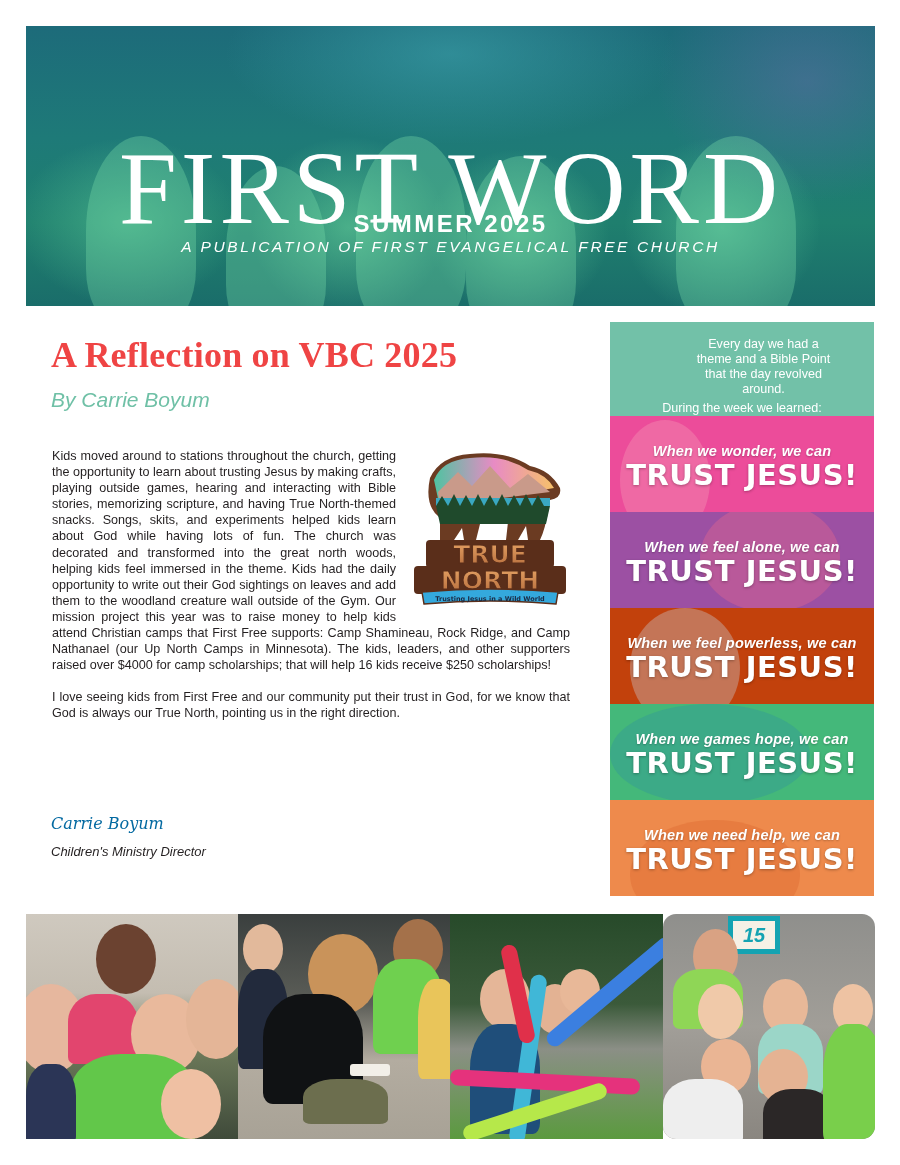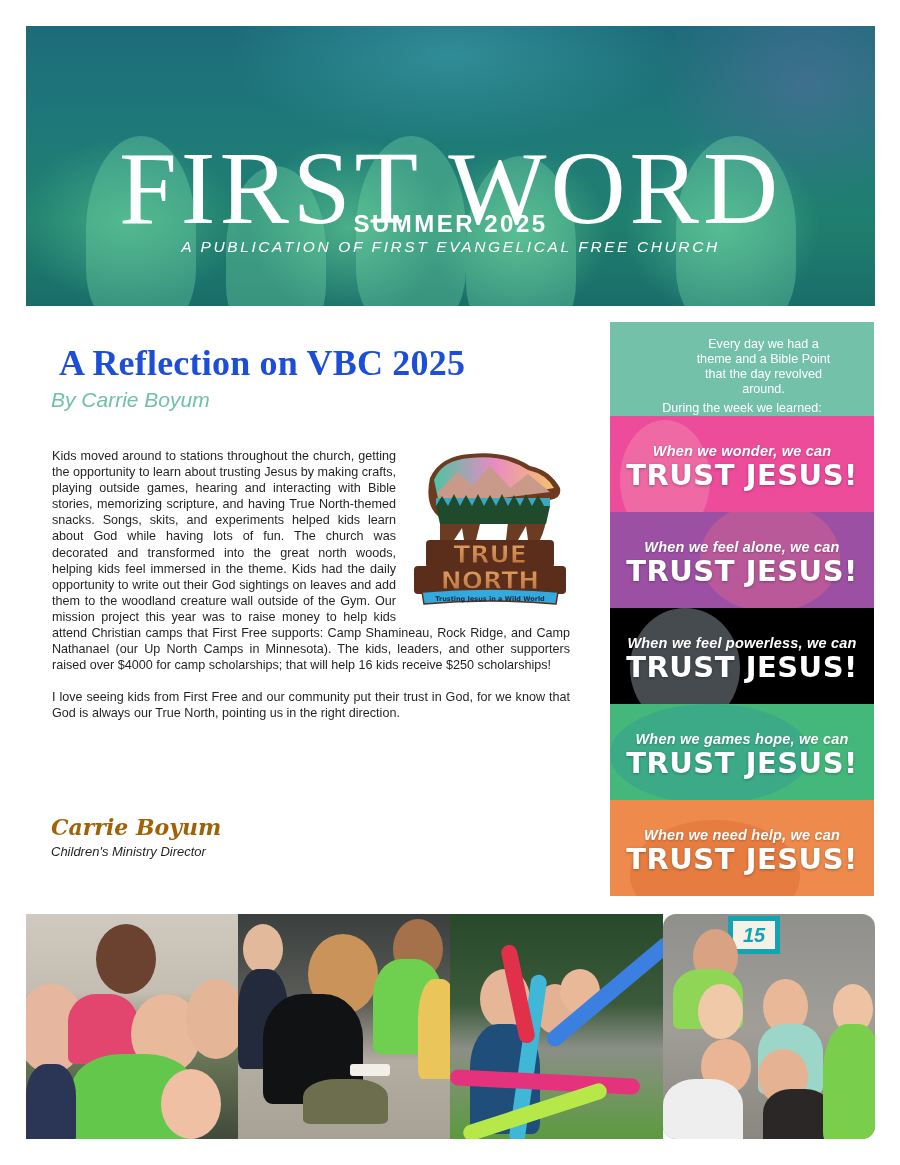--- a/index.html
+++ b/index.html
@@ -29,34 +29,34 @@
   }
   .masthead .rule { flex: 1; height: 6px; border-top: 1.5px solid rgba(255,255,255,0.9); border-bottom: 1.5px solid rgba(255,255,255,0.9); }
   .masthead .issue { color: #fff; font-weight: bold; font-size: 24px; letter-spacing: 2.5px; white-space: nowrap; }
   .masthead .subtitle {
     position: absolute; left: 0; right: 0; top: 212px; text-align: center;
     color: #fff; font-style: italic; font-size: 15.5px; letter-spacing: 2.6px;
   }
 
   
   .article-title {
-    position: absolute; left: 51px; top: 334px; margin: 8px;
+    position: absolute; left: 51px; top: 334px; margin: 0;
     font-family: "Liberation Serif", "DejaVu Serif", serif; font-weight: bold; font-size: 36px;
-    color: #1d4ed8; letter-spacing: 0.2px;
+    color: #ef4444; letter-spacing: 0.2px;
   }
   .byline {
     position: absolute; left: 51px; top: 388px; font-style: italic; font-size: 21px; color: #6fc0a6; font-weight: normal;
   }
   .body-text { position: absolute; left: 52px; top: 448px; width: 518px; font-size: 12.6px; line-height: 16.1px; color: #231f20; }
   .body-text p { margin: 0 0 16px 0; text-align: justify; }
   .logo-float { float: right; width: 160px; height: 158px; margin: 0 0 6px 14px; }
 
   .signature {
-    position: absolute; left: 51px; top: 814px; font-family: "DejaVu Serif", serif; font-style: italic; font-weight: bold;
-    font-size: 22px; color: #a16207;
+    position: absolute; left: 51px; top: 814px; font-family: "DejaVu Serif", serif; font-style: italic; font-weight: normal;
+    font-size: 16px; color: #0369a1;
   }
   .sig-role { position: absolute; left: 51px; top: 844px; font-style: italic; font-size: 13px; color: #231f20; }
 
   
   .sidebar { position: absolute; left: 610px; top: 322px; width: 264px; height: 574px; }
   .sb-intro {
     height: 94px; background: #72c1a8; color: #ffffff; text-align: center;
     font-size: 12.6px; line-height: 15px; padding-top: 15px; box-sizing: border-box;
   }
   .sb-intro .line2 { margin-top: 4px; }
@@ -145,21 +145,21 @@
     <div class="small">When we wonder, we can</div>
     <div class="big">TRUST JESUS!</div>
   </div>
 
   <div class="sb-panel" style="background:#9c50a3;">
     <div class="critter" style="left:90px;top:-10px;width:140px;height:110px;background:#f06a8a;"></div>
     <div class="small">When we feel alone, we can</div>
     <div class="big">TRUST JESUS!</div>
   </div>
 
-  <div class="sb-panel" style="background:#000000;">
+  <div class="sb-panel" style="background:#c2410c;">
     <div class="critter" style="left:20px;top:0px;width:110px;height:120px;background:#c9d6e4;"></div>
     <div class="small">When we feel powerless, we can</div>
     <div class="big">TRUST JESUS!</div>
   </div>
 
   <div class="sb-panel" style="background:#44b87a;">
     <div class="critter" style="left:0px;top:0px;width:200px;height:100px;background:#2f8fa0;"></div>
     <div class="small">When we games hope, we can</div>
     <div class="big">TRUST JESUS!</div>
   </div>

